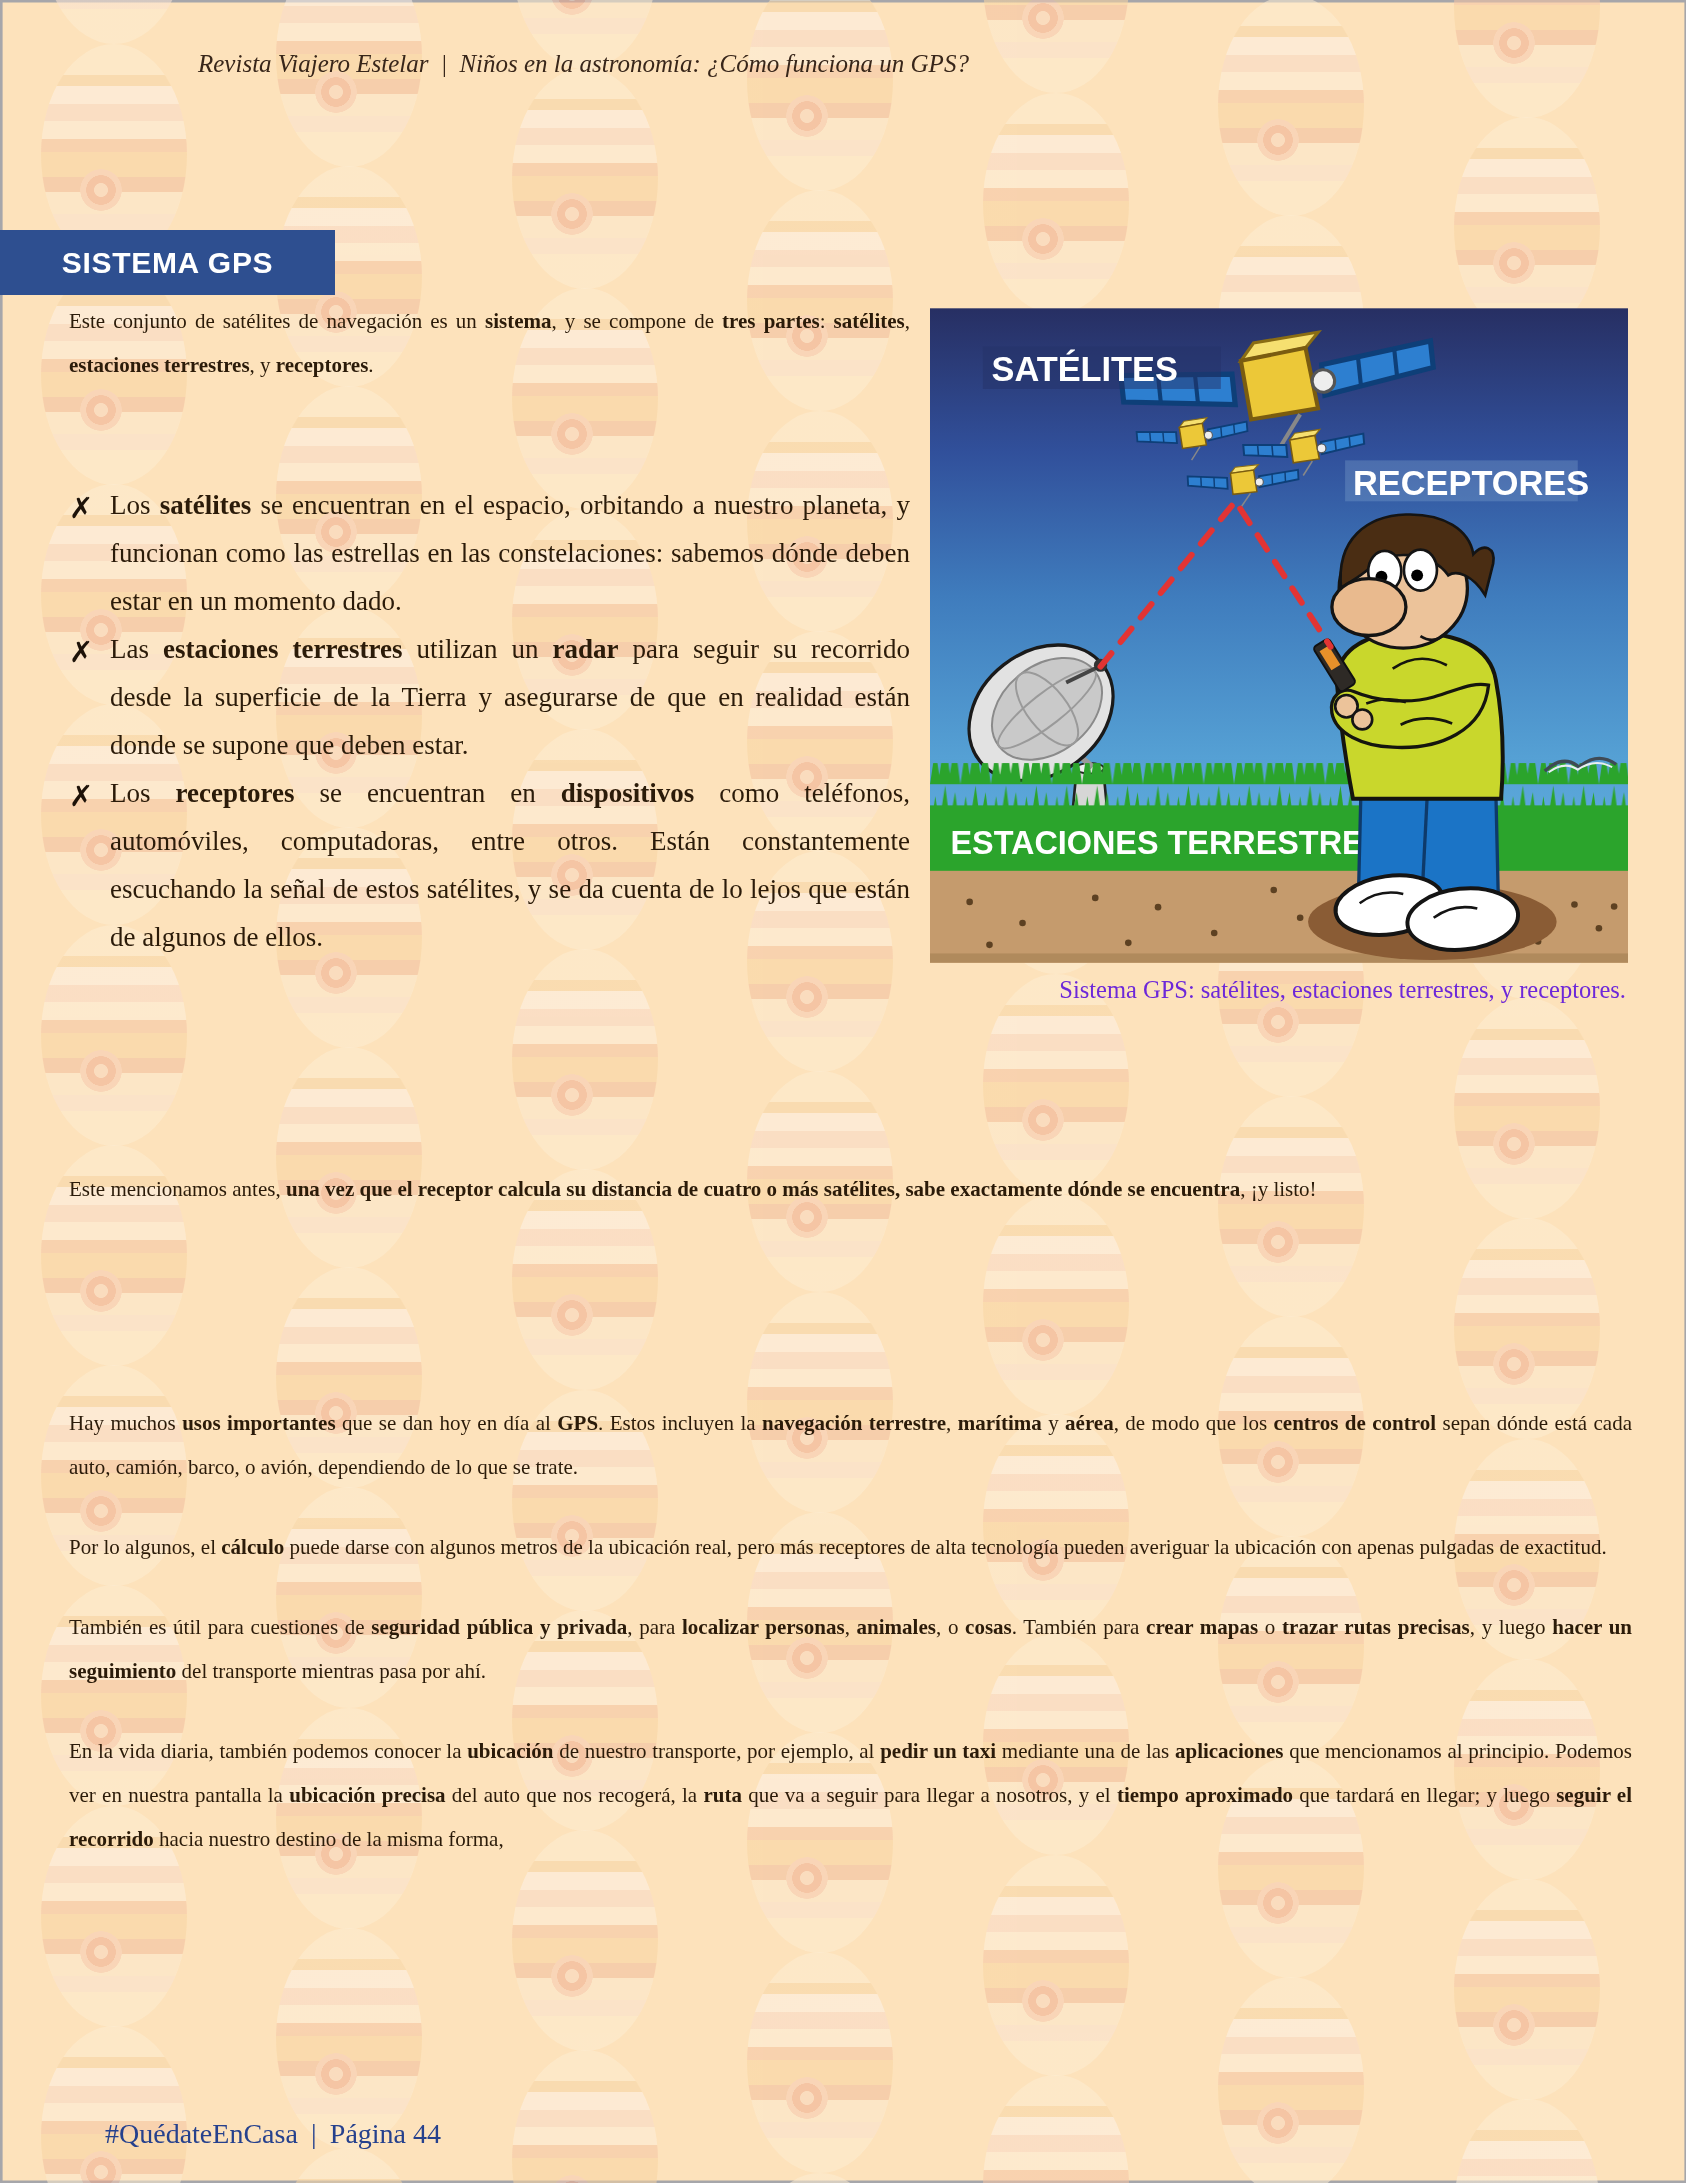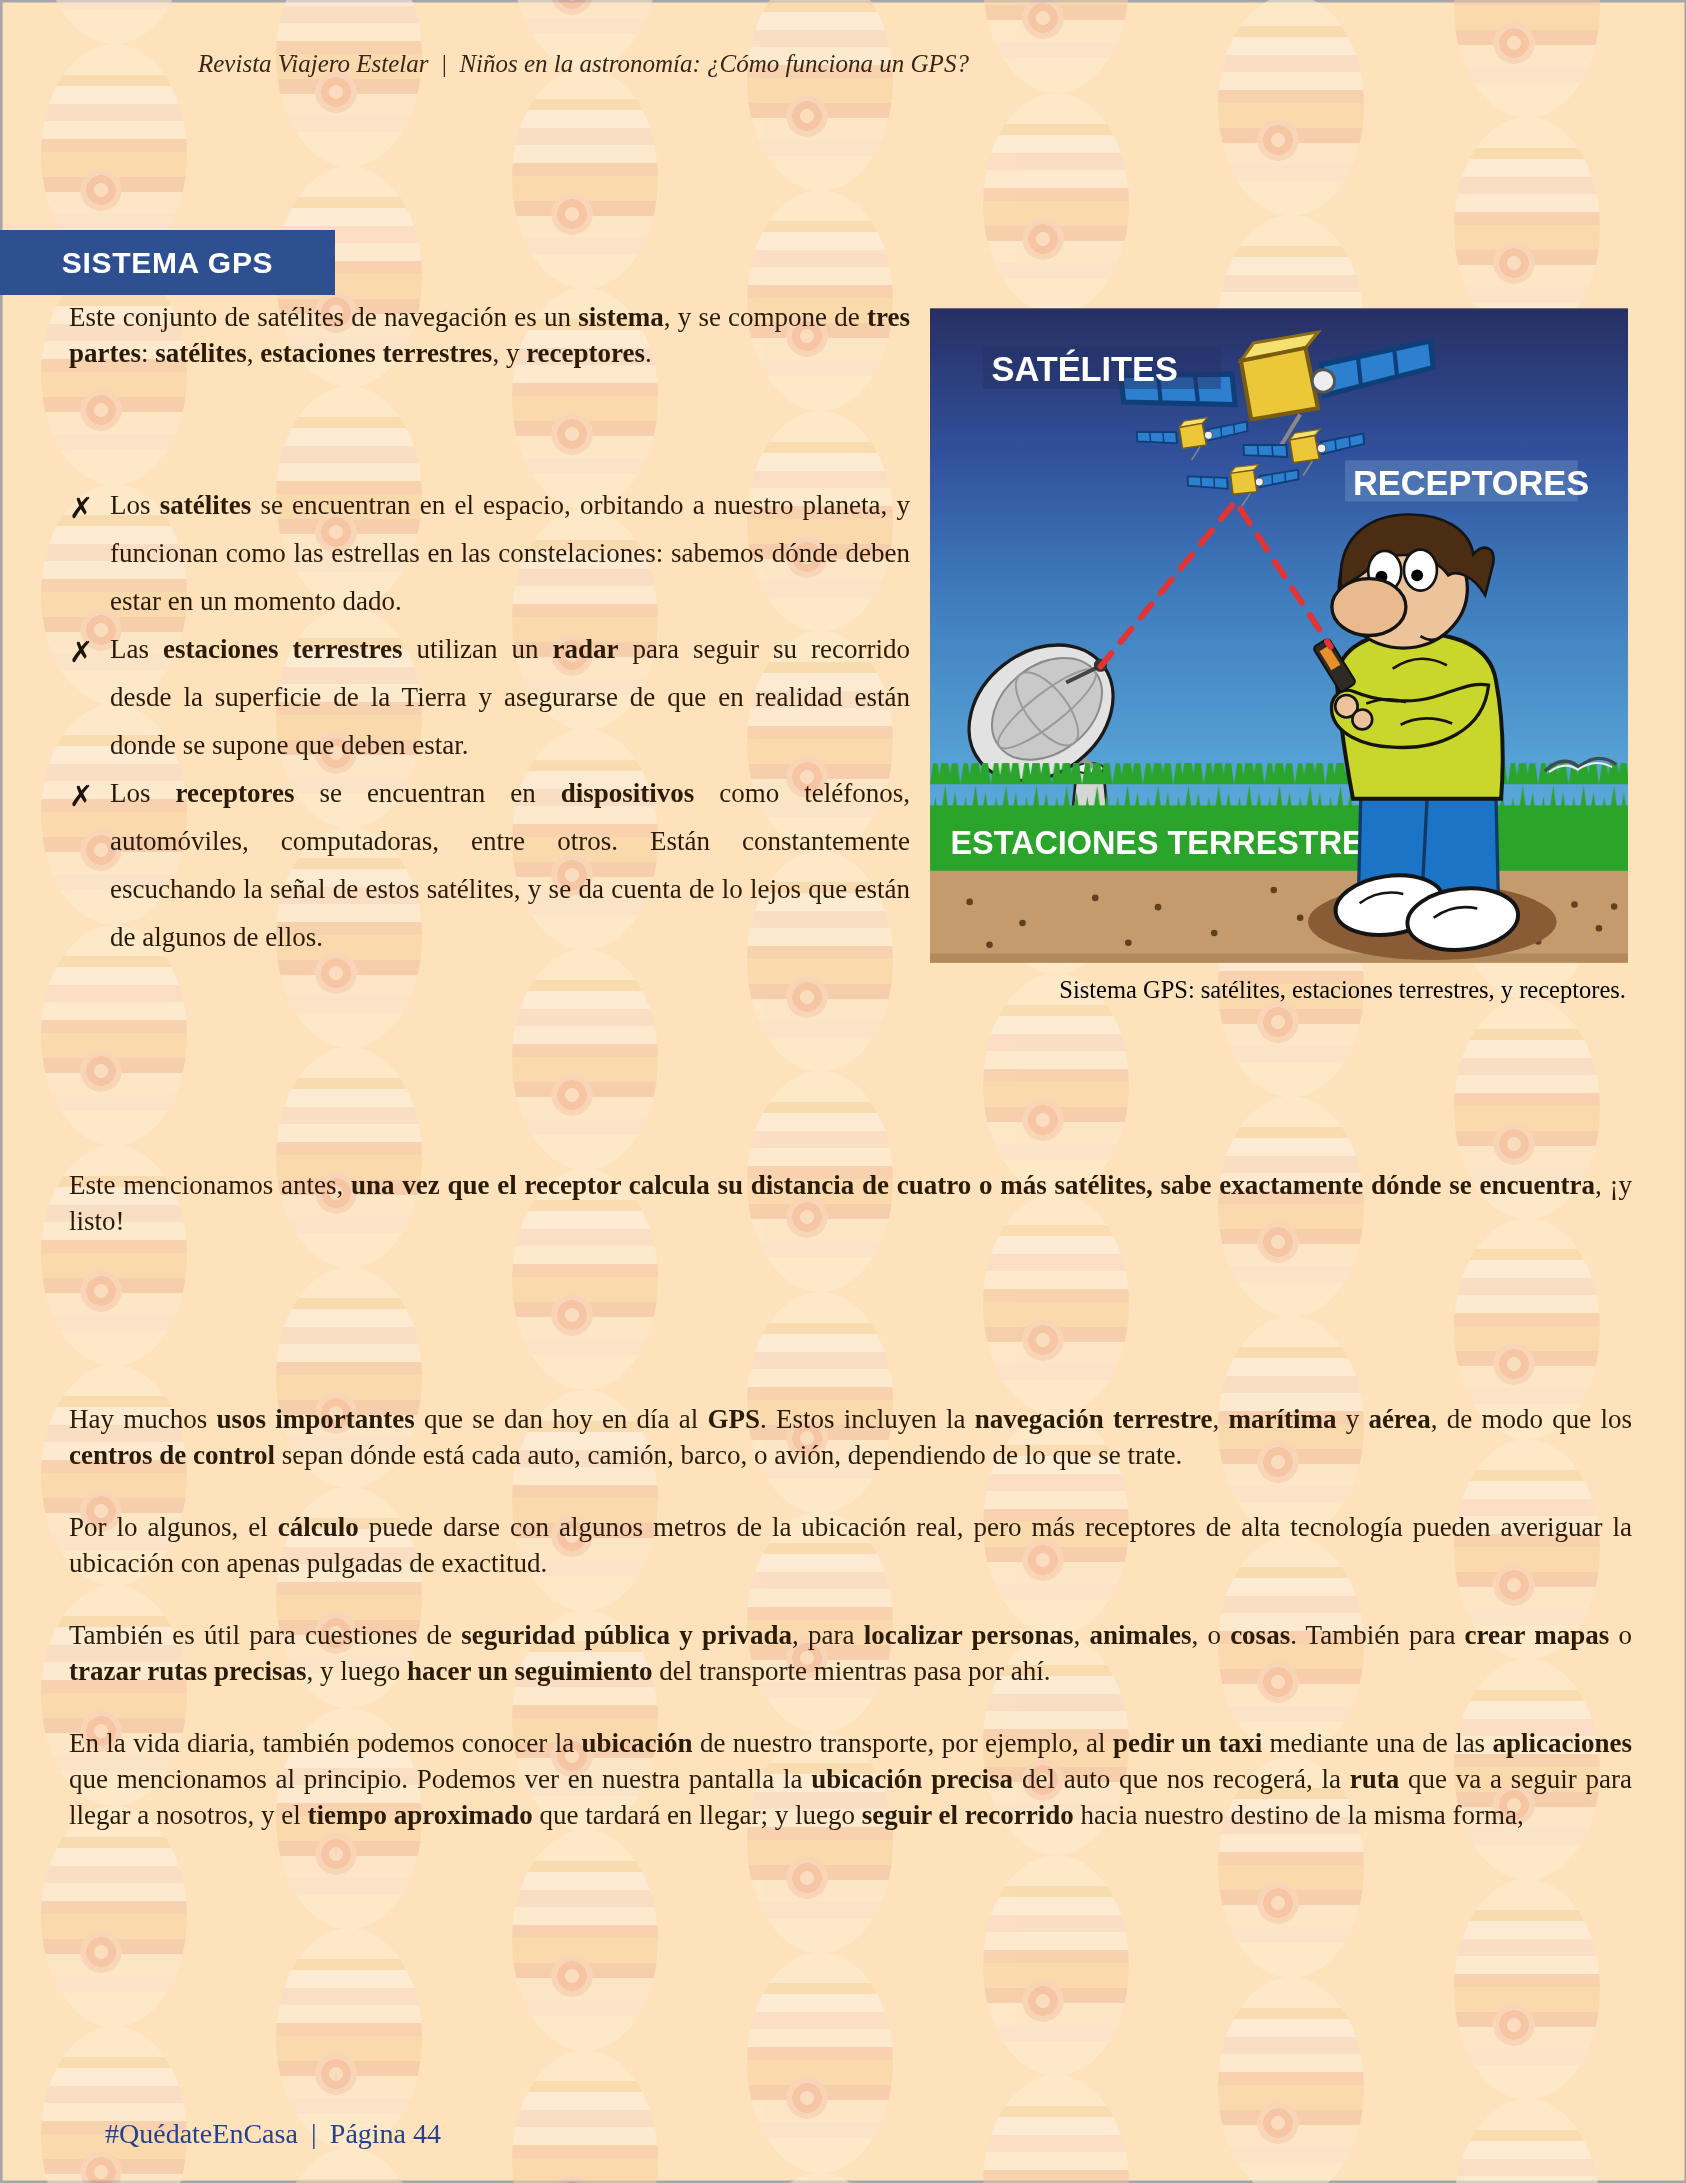--- a/index.html
+++ b/index.html
@@ -47,41 +47,41 @@
   .banner{
     background:#2e4f90;
     display:flex;align-items:center;justify-content:center;
     color:#ffffff;
     font-family:"Liberation Sans",sans-serif;
     font-weight:bold;font-size:30px;letter-spacing:0.7px;
   }
   .banner1{left:0;top:230px;width:335px;height:65px;}
   .banner2{left:0;top:1314px;width:707px;height:65px;}
   
-  .bodytext{font-size:27px;line-height:36px;text-align:justify;}
+  .bodytext{font-size:21px;line-height:44px;text-align:justify;}
   .bodytext .b, .b{font-weight:bold;}
   .intro{left:69px;top:299px;width:841px;}
   .bullets{left:69px;top:481px;width:841px;}
   .bullet{position:relative;padding-left:41px;text-align:justify;font-size:27px;line-height:48px;}
   .bullet .marker{
     position:absolute;left:0;top:2.6px;
     font-family:"DejaVu Sans",sans-serif;
     font-size:29px;color:#1d1208;
   }
   .conclusion{left:69px;top:1167px;width:1563px;}
   .conclusion p{margin:0;}
   .uso{left:69px;top:1401px;width:1563px;}
   .uso p{margin:0 0 36px 0;}
   
   .figure{left:930px;top:308px;width:698px;height:655px;}
   .figure svg{display:block;width:100%;height:100%;}
   .fig-label{font-family:"Liberation Sans",sans-serif;font-weight:bold;fill:#ffffff;}
   .caption{
     left:930px;top:974px;width:696px;
-    text-align:right;font-size:24.5px;line-height:31px;color:#000000;
+    text-align:right;font-size:24.5px;line-height:31px;color:#6d28d9;
   }
   
   .footer{
     left:105px;top:2118px;
     font-size:28px;color:#26418d;white-space:nowrap;
   }
   .footer .sep{padding:0 13.2px;}
 </style>
 </head>
 <body>

